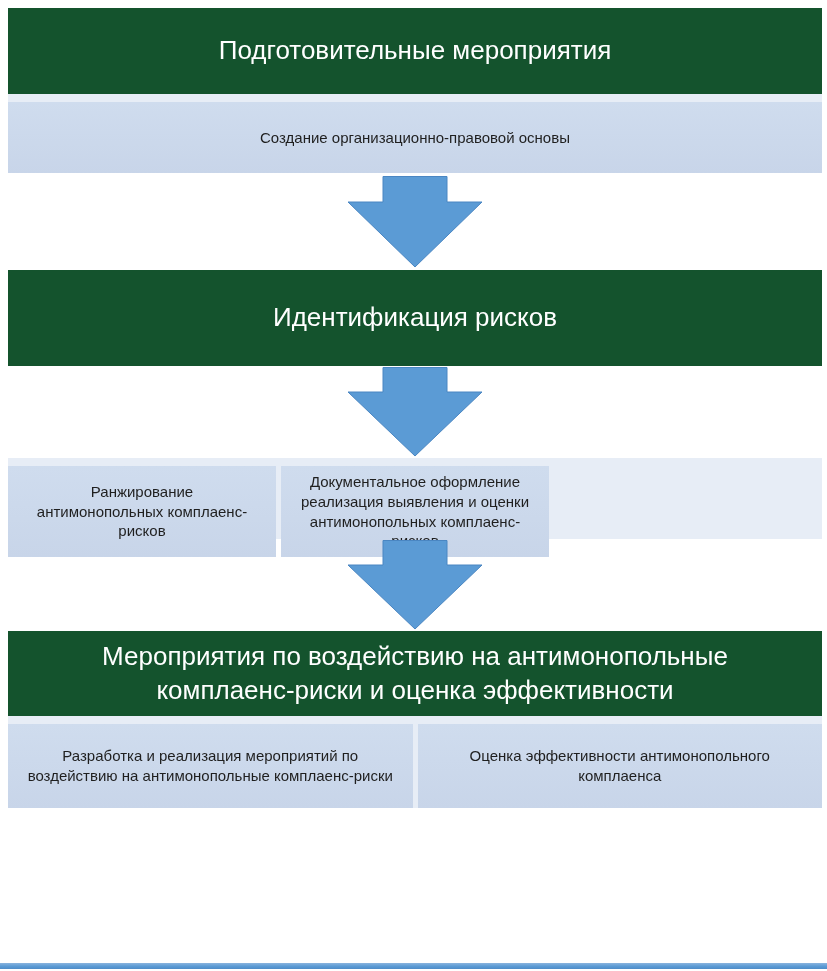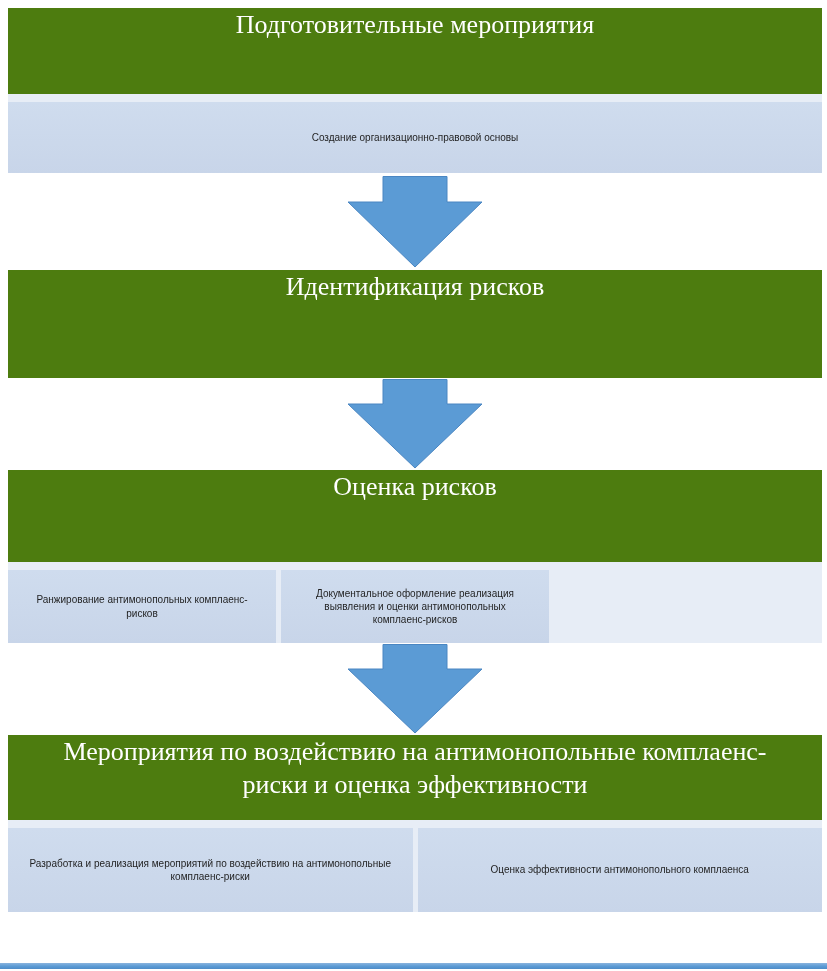--- a/index.html
+++ b/index.html
@@ -16,60 +16,59 @@
   .content {
     position: absolute;
     left: 8px;
     top: 8px;
     width: 814px;
   }
 
   .step { width: 100%; }
 
   .step-header {
-    background: #4d7c0f;
+    background: #14532d;
     color: #ffffff;
     display: flex;
-    align-items: flex-start;
+    align-items: center;
     justify-content: center;
     text-align: center;
     font-size: 26px;
     line-height: 1.28;
     padding: 0 28px;
     box-sizing: border-box;
-    font-family: Liberation Serif, serif;
   }
 
   .step-cells {
     display: grid;
     column-gap: 5px;
     background: #e7edf6; 
   }
   .cols-1 { grid-template-columns: 1fr; }
   .cols-2 { grid-template-columns: 1fr 1fr; }
   .cols-3 { grid-template-columns: 1fr 1fr 1fr; }
 
   .step-cell {
     background: linear-gradient(#cfdcee, #c8d5e9);
     color: #1f1f1f;
     display: flex;
     align-items: center;
     justify-content: center;
     text-align: center;
-    font-size: 10px;
+    font-size: 15px;
     line-height: 1.32;
     padding: 6px 18px;
     box-sizing: border-box;
     margin-top: 8px;
   }
 
   
   .s1 .step-header { height: 86px; }
   .s1 .step-cells  { height: 79px; }
-  .s2 .step-header { height: 108px; }
+  .s2 .step-header { height: 96px; }
   .s2 .step-cells  { height: 80px; }
   .s3 .step-header { height: 92px; }
   .s3 .step-cells  { height: 81px; }
   .s4 .step-header { height: 85px; }
   .s4 .step-cells  { height: 92px; }
 
   .arrow-gap {
     display: flex;
     align-items: center;
     justify-content: center;
@@ -116,23 +115,20 @@
       </div>
     </div>
 
     <div class="arrow-gap gap-2">
       <svg class="down-arrow" width="136" height="90" viewBox="0 0 136 90">
         <polygon points="36,0.5 100,0.5 100,25 135,25 68,89 1,25 36,25" fill="#5b9bd5" stroke="#4a86c2" stroke-width="1" stroke-linejoin="round"></polygon>
       </svg>
     </div>
 
     <div class="step s3">
-      <div class="step-header">
-        <span>Оценка рисков</span>
-      </div>
       <div class="step-cells cols-3">
         <div class="step-cell">Ранжирование антимонопольных комплаенс-рисков</div>
         <div class="step-cell">Документальное оформление реализация выявления и оценки антимонопольных комплаенс-рисков</div>
       </div>
     </div>
 
     <div class="arrow-gap gap-3">
       <svg class="down-arrow" width="136" height="90" viewBox="0 0 136 90">
         <polygon points="36,0.5 100,0.5 100,25 135,25 68,89 1,25 36,25" fill="#5b9bd5" stroke="#4a86c2" stroke-width="1" stroke-linejoin="round"></polygon>
       </svg>

